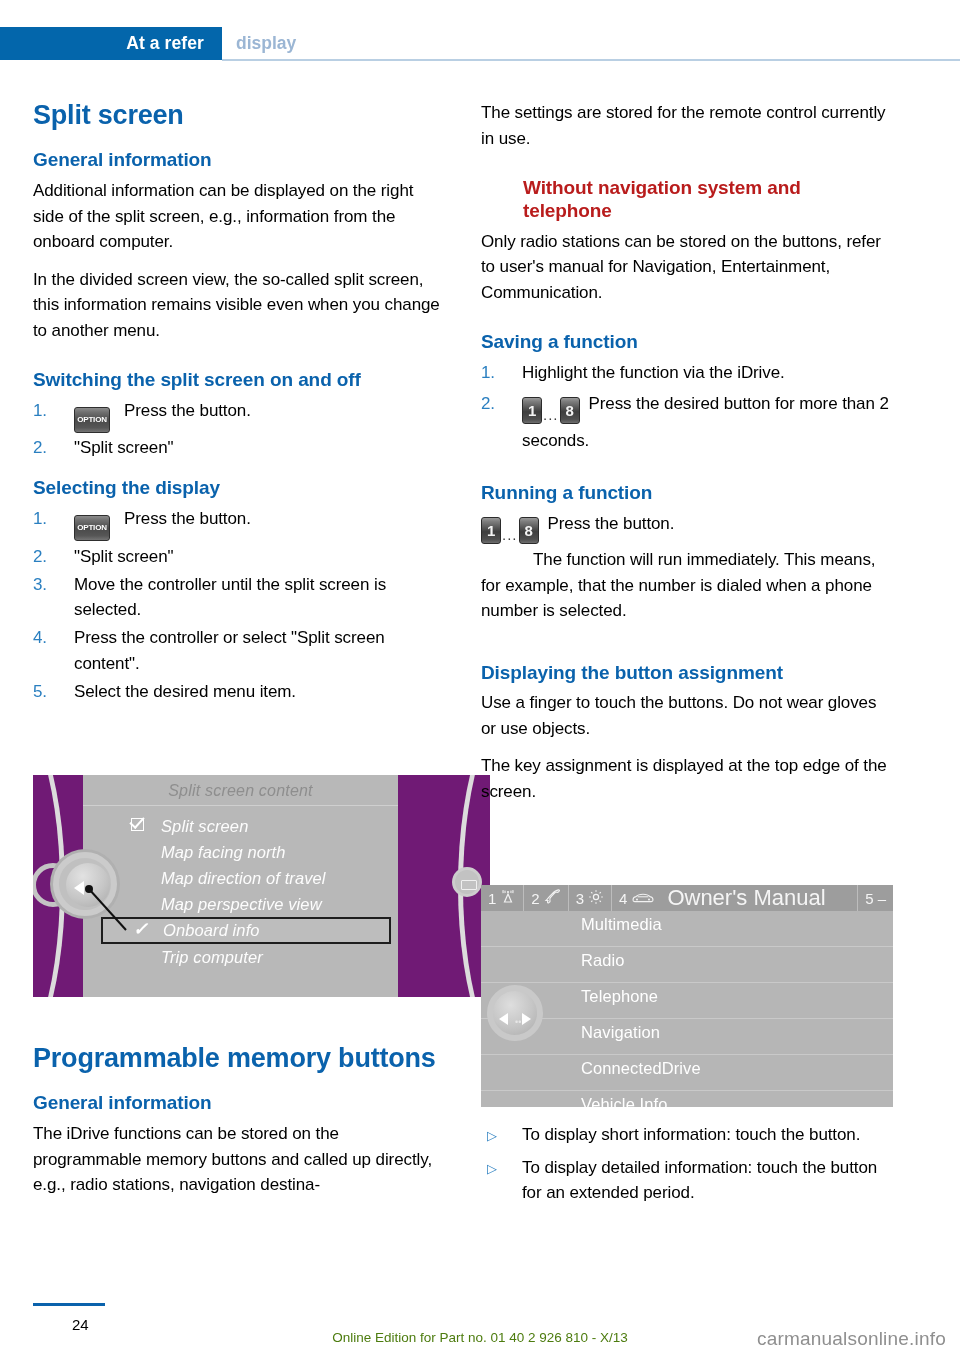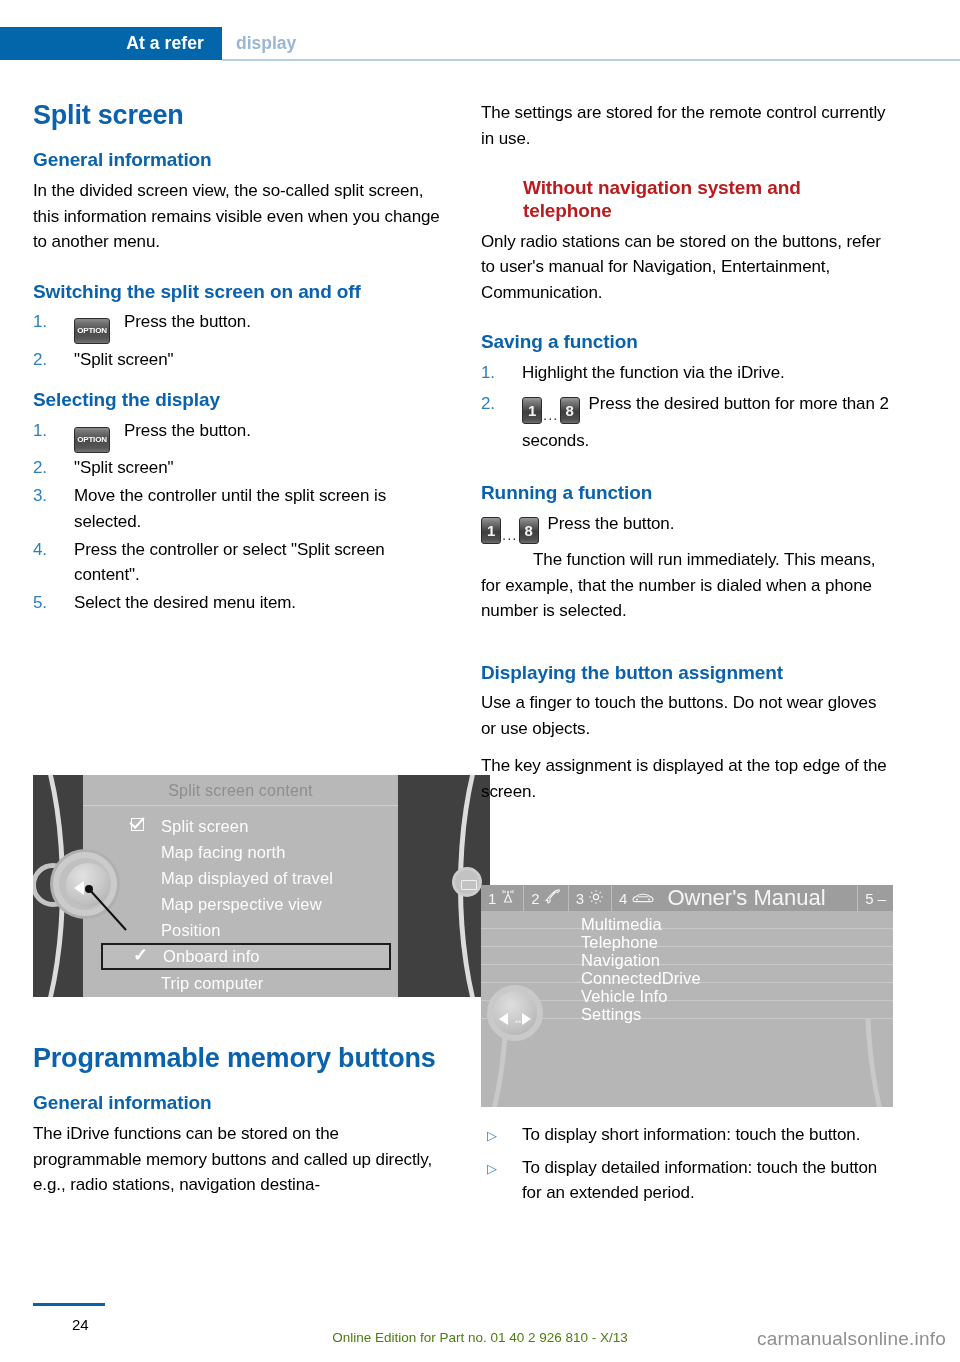--- a/index.html
+++ b/index.html
@@ -92,21 +92,21 @@
     border: 1px solid #2b2b2b;
     color: #f4f4f4; font-size: 15px; font-weight: bold;
     text-align: center; line-height: 25px;
   }
   .mem-dots { display: inline-block; color: #3a3a3a; font-size: 15px; vertical-align: -4px; padding: 0 1px; letter-spacing: 1px; }
 
   
   .fig1 {
     position: absolute; left: 33px; top: 775px;
     width: 457px; height: 222px;
-    background: #404040; overflow: hidden;
+    background: #701a75; overflow: hidden; font-style: italic;
   }
   .fig1 .arc {
     position: absolute; top: -42%; height: 184%; width: 150px;
     border-radius: 50%; border: 5px solid #c9c9c9; background: transparent;
   }
   .fig1 .arc-left  { left: -118px; border-right-color:#dcdcdc; }
   .fig1 .arc-right { right: -118px; border-left-color:#dcdcdc; }
   .fig1 .panel {
     position: absolute; left: 50px; top: 0; width: 315px; height: 100%;
     background: #b8b8b8;
@@ -188,21 +188,21 @@
     display: flex; align-items: center; gap: 4px;
     padding: 0 7px; height: 26px;
     border-right: 1px solid #bdbdbd;
   }
   .fig2 .tb-cell.wide { flex: 1; border-right: 1px solid #bdbdbd; }
   .fig2 .tb-cell.last { border-right: none; }
   .fig2 .tb-num { font-size: 15px; }
   .fig2 .tb-title { margin-left: 8px; font-size: 22px; }
   .fig2 .rows { position: absolute; left: 0; top: 26px; width: 100%; }
   .fig2 .row {
-    height: 18px; line-height: 26px;
+    height: 36px; line-height: 26px;
     color: #ffffff; font-size: 16.5px;
     padding-left: 100px; letter-spacing: .1px;
     border-bottom: 1px solid #c9c9c9;
     background: #b6b6b6;
   }
   .fig2 .arc {
     position: absolute; top: -42%; height: 184%; width: 150px;
     border-radius: 50%; border: 5px solid #c9c9c9;
   }
   .fig2 .arc-left  { left: -122px; }
@@ -248,20 +248,21 @@
     <div class="tab-active">At a refer</div>
     <div class="tab-inactive">display</div>
     <div class="header-rule"></div>
   </div>
 
   <div class="col col-left">
 
     <h1 class="title">Split screen</h1>
 
     <h2 class="sub">General information</h2>
+    <p class="body">Additional information can be displayed on the right side of the split screen, e.g., information from the onboard computer.</p>
     <p class="body">In the divided screen view, the so-called split screen, this information remains visible even when you change to another menu.</p>
 
     <div class="spacer-sm"></div>
 
     <h2 class="sub">Switching the split screen on and off</h2>
     <ol class="steps">
       <li>
         <span class="num">1.</span>
         <span class="btn-option">OPTION</span><span>Press the button.</span>
       </li>
@@ -307,27 +308,24 @@
 
     <div class="menu">
       <div class="mi">
         <span class="cbox"></span>
         <span>Split screen</span>
       </div>
       <div class="mi">
         <span>Map facing north</span>
       </div>
       <div class="mi">
-        <span>Map displayed of travel</span>
+        <span>Map direction of travel</span>
       </div>
       <div class="mi">
         <span>Map perspective view</span>
-      </div>
-      <div class="mi">
-        <span>Position</span>
       </div>
       <div class="mi selected">
         <span class="tick">✓</span>
         <span>Onboard info</span>
       </div>
       <div class="mi">
         <span>Trip computer</span>
       </div>
     </div>
 
@@ -433,20 +431,21 @@
         </span>
         <span class="tb-title">Owner's Manual</span>
       </div>
       <div class="tb-cell last">
         <span class="tb-num">5 –</span>
       </div>
     </div>
 
     <div class="rows">
       <div class="row">Multimedia</div>
+      <div class="row">Radio</div>
       <div class="row">Telephone</div>
       <div class="row">Navigation</div>
       <div class="row">ConnectedDrive</div>
       <div class="row">Vehicle Info</div>
       <div class="row">Settings</div>
     </div>
 
     <div class="knob">
       <div class="tl"></div>
       <div class="dots">••</div>

